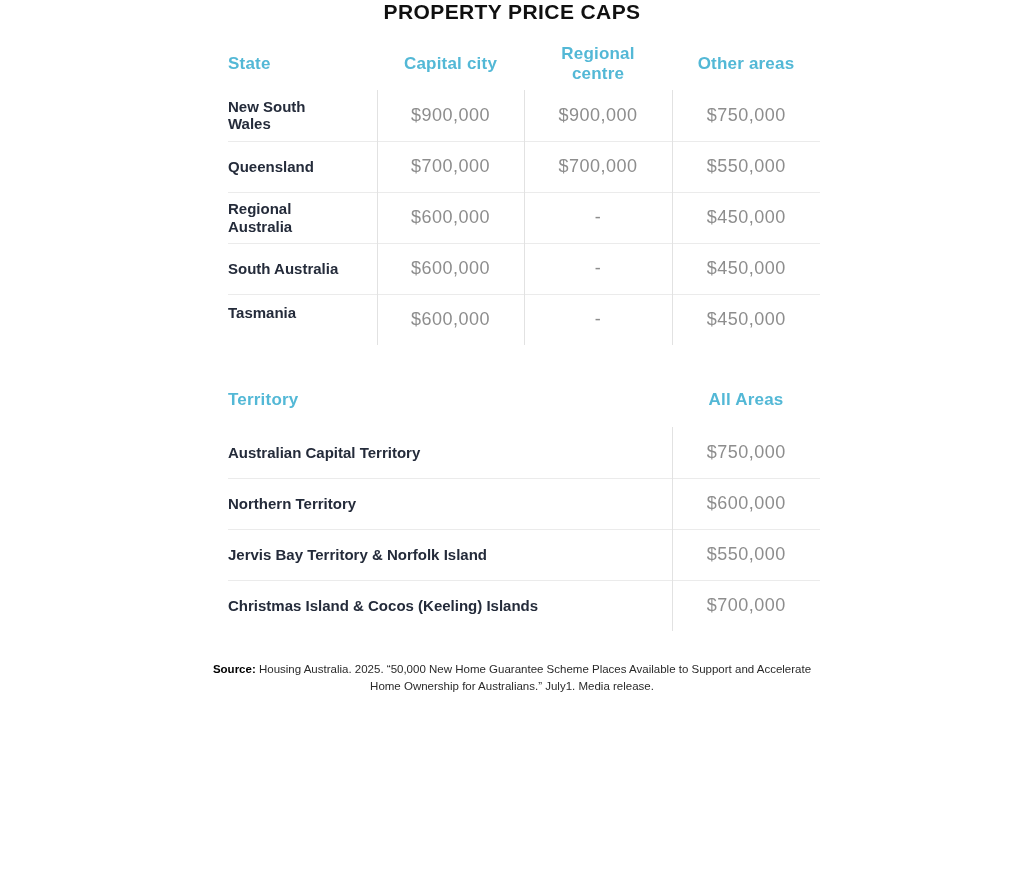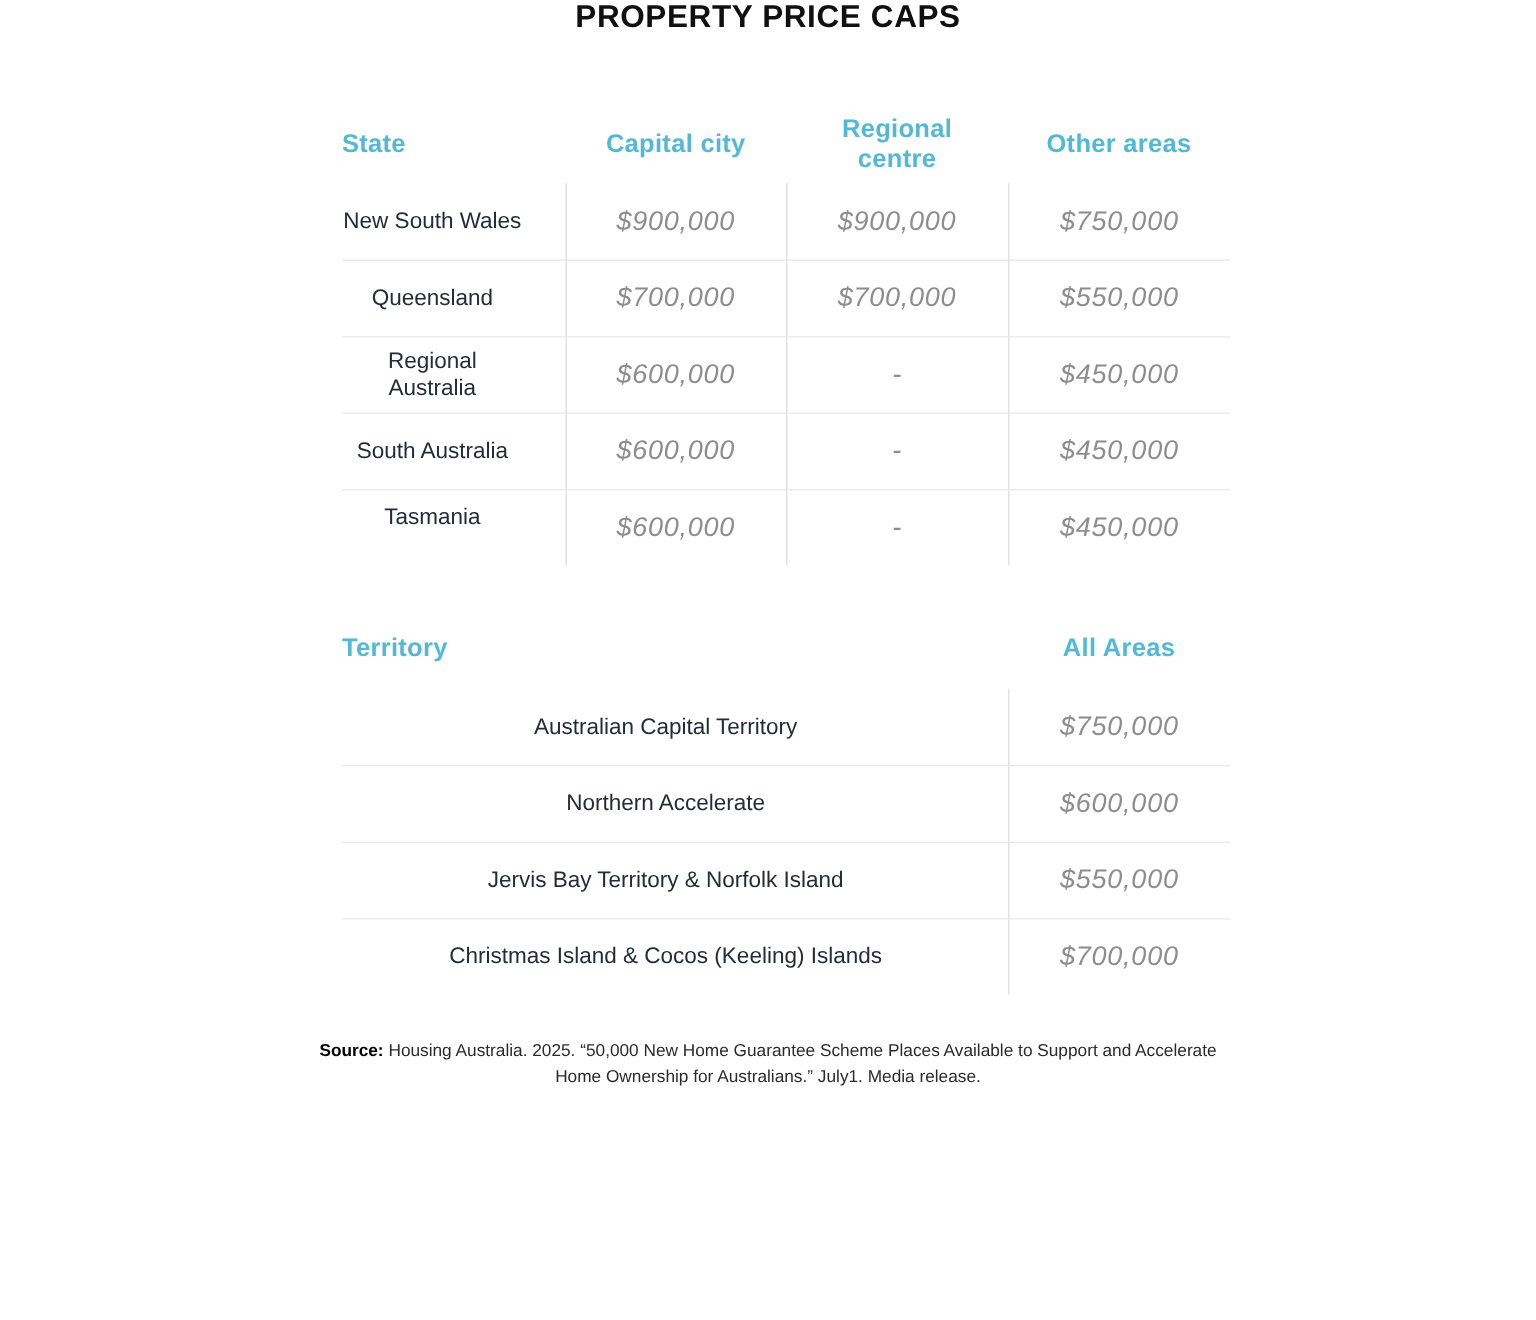--- a/index.html
+++ b/index.html
@@ -5,44 +5,44 @@
   * { box-sizing: border-box; }
   html, body { margin: 0; padding: 0; }
   body {
     width: 1024px; height: 880px; background: #ffffff; overflow: hidden;
     font-family: "Liberation Sans", sans-serif;
   }
   .title {
     margin: 0; text-align: center;
     font-size: 21px; font-weight: 700; letter-spacing: .4px; color: #101010;
   }
-  .content { width: 592px; margin: 52px 0 0 228px; }
+  .content { width: 592px; margin: 20px 0 0 228px; }
   table.tbl { border-collapse: collapse; table-layout: fixed; width: 592px; }
   th, td { padding: 0; }
   
   .states col.c0 { width: 149px; } .states col.c1 { width: 147px; }
   .states col.c2 { width: 148px; } .states col.c3 { width: 148px; }
   .terr col.t0 { width: 444px; } .terr col.t1 { width: 148px; }
   
   .h {
     color: var(--accent, #53B8D6); font-size: 17px; font-weight: 700;
     text-align: center; vertical-align: middle; height: 46px;
     padding-bottom: 7px; letter-spacing: .2px; line-height: 1.15;
   }
   .h.left { text-align: left; }
   .narrow { display: inline-block; width: 100px; }
   
   tbody tr { height: 51px; }
   tbody th.lbl {
-    text-align: center; font-size: 15px; font-weight: 400; color: #242B3A;
+    text-align: left; font-size: 15px; font-weight: 700; color: #242B3A;
     padding-right: 28px; line-height: 1.15; vertical-align: middle;
   }
   tbody td.val {
     text-align: center; color: #8d8d8d; font-size: 18px;
-    letter-spacing: .5px; vertical-align: middle; font-weight: 400; font-style: italic;
+    letter-spacing: .5px; vertical-align: middle; font-weight: 400;
   }
   tbody td.v { border-left: 1px solid #e2e2e2; }
   tbody tr + tr th, tbody tr + tr td { border-top: 1px solid #ebebeb; }
   .states tbody tr:nth-child(5) th.lbl,
   .states tbody tr:nth-child(6) th.lbl { vertical-align: top; padding-top: 9px; }
   .terr { margin-top: 42px; }
   .terr thead tr .h { height: 40px; padding-bottom: 14px; }
   .terr tbody th.lbl { padding-right: 12px; }
   
   .source {
@@ -119,21 +119,21 @@
           <th class="h left">Territory</th>
           <th class="h">All Areas</th>
         </tr>
       </thead>
       <tbody>
         <tr>
           <th class="lbl">Australian Capital Territory</th>
           <td class="val v">$750,000</td>
         </tr>
         <tr>
-          <th class="lbl">Northern Accelerate</th>
+          <th class="lbl">Northern Territory</th>
           <td class="val v">$600,000</td>
         </tr>
         <tr>
           <th class="lbl">Jervis Bay Territory &amp; Norfolk Island</th>
           <td class="val v">$550,000</td>
         </tr>
         <tr>
           <th class="lbl">Christmas Island &amp; Cocos (Keeling) Islands</th>
           <td class="val v">$700,000</td>
         </tr>

